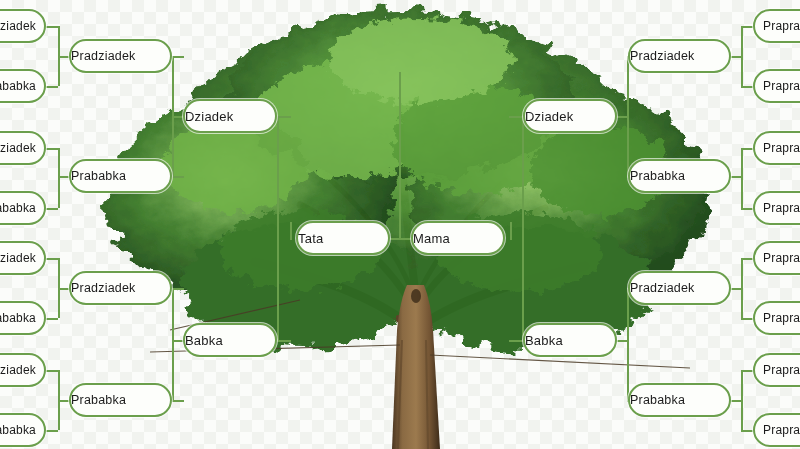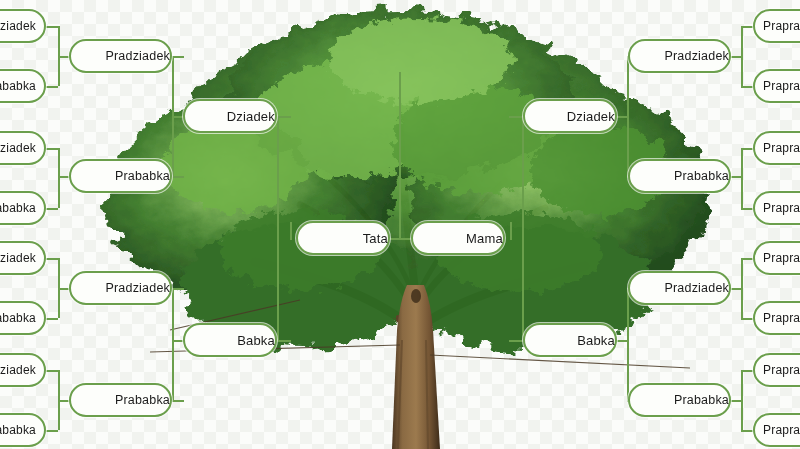--- a/index.html
+++ b/index.html
@@ -20,21 +20,21 @@
   
   #tree{position:absolute;left:0;top:0;width:800px;height:449px;pointer-events:none;}
   
   .line{position:absolute;background:#6b9f4c;}
   .line.h{height:2px;}
   .line.v{width:2px;}
   
   .node{
     position:absolute;
     box-sizing:border-box;
-    display:flex;align-items:center;justify-content:flex-end;
+    display:flex;align-items:center;justify-content:flex-start;
     height:34px;
     border:2px solid #6b9f4c;
     border-radius:17px;
     background:#fdfefb;
     color:#1b1b1b;
     font-size:13px;
     letter-spacing:.2px;
     white-space:nowrap;
     box-shadow:0 0 0 1px rgba(255,255,255,.65);
     z-index:5;

